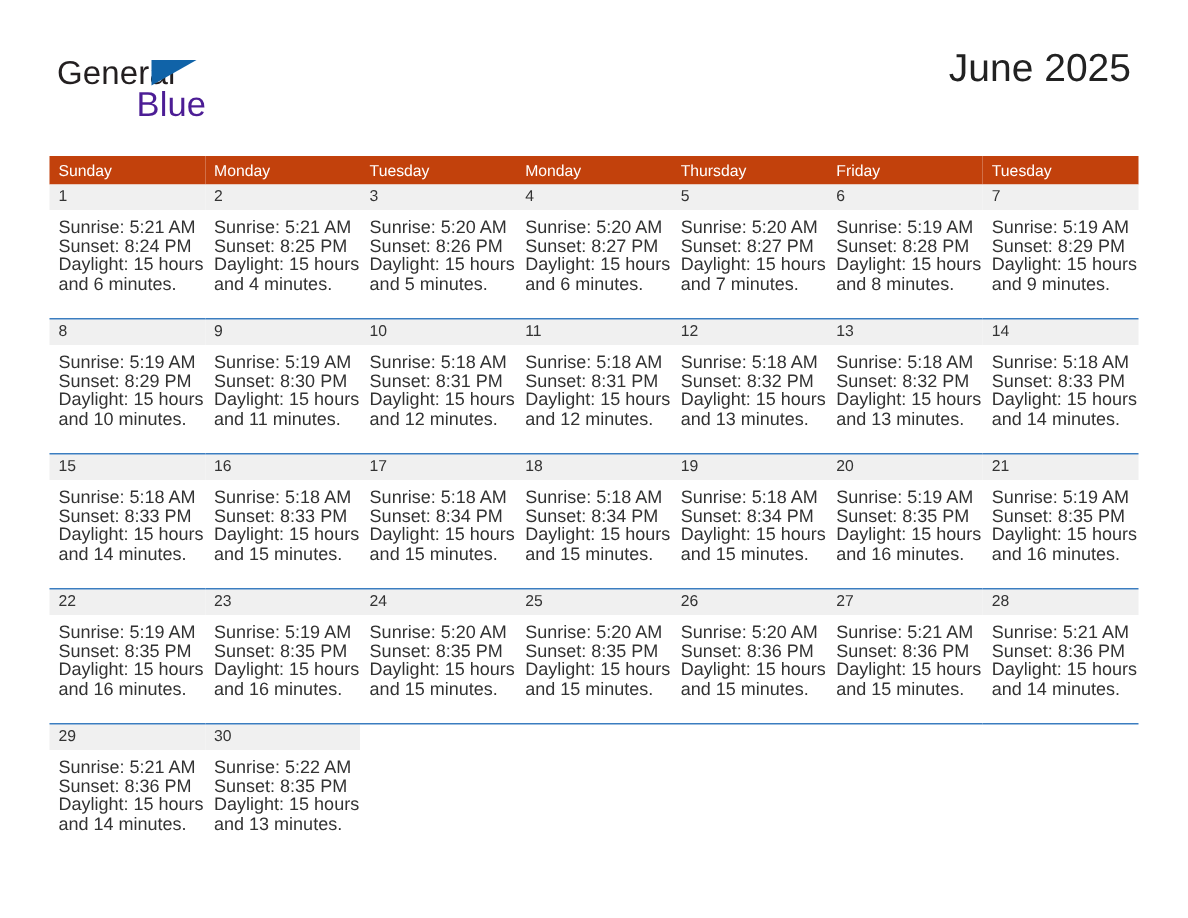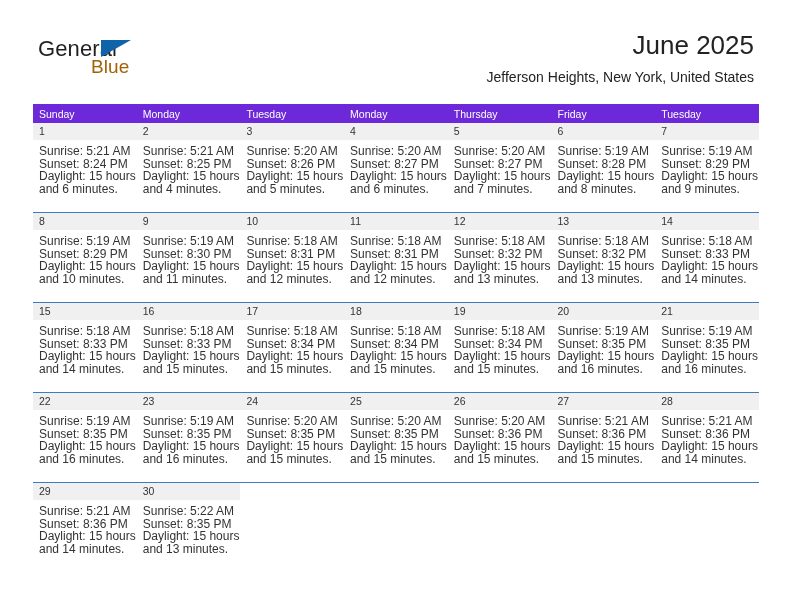--- a/index.html
+++ b/index.html
@@ -51,22 +51,22 @@
     top: 4px;
     width: 0;
     height: 0;
     border-left: 30px solid #1063a8;
     border-bottom: 17px solid transparent;
   }
   .brand-blue {
     position: absolute;
     left: 53px;
     top: 20px;
-    font-size: 19px;
-    color: #a16207;
+    font-size: 23px;
+    color: #4c1d95;
     letter-spacing: 0.1px;
   }
 
   .title-block {
     position: absolute;
     right: 38px;
     top: 28px;
     text-align: right;
   }
   .cal-title {
@@ -90,21 +90,21 @@
     top: 104px;
     width: 726px;
     border-collapse: collapse;
     table-layout: fixed;
   }
   .calendar th, .calendar td {
     padding: 0;
     margin: 0;
   }
   .dow-row th {
-    background: #6d28d9;
+    background: #c2410c;
     color: #ffffff;
     font-size: 10.5px;
     font-weight: normal;
     text-align: left;
     height: 19px;
     padding: 0 0 0 6px;
     vertical-align: middle;
     box-sizing: border-box;
   }
   .week-row > td {
@@ -153,21 +153,20 @@
   <div class="header">
 
     <div class="brand">
       <span class="brand-general">General</span>
       <span class="brand-triangle"></span>
       <span class="brand-blue">Blue</span>
     </div>
 
     <div class="title-block">
       <div class="cal-title">June 2025</div>
-      <div class="cal-subtitle">Jefferson Heights, New York, United States</div>
     </div>
 
   </div>
 
   <table class="calendar">
     <thead>
       <tr class="dow-row">
         <th>Sunday</th>
         <th>Monday</th>
         <th>Tuesday</th>

